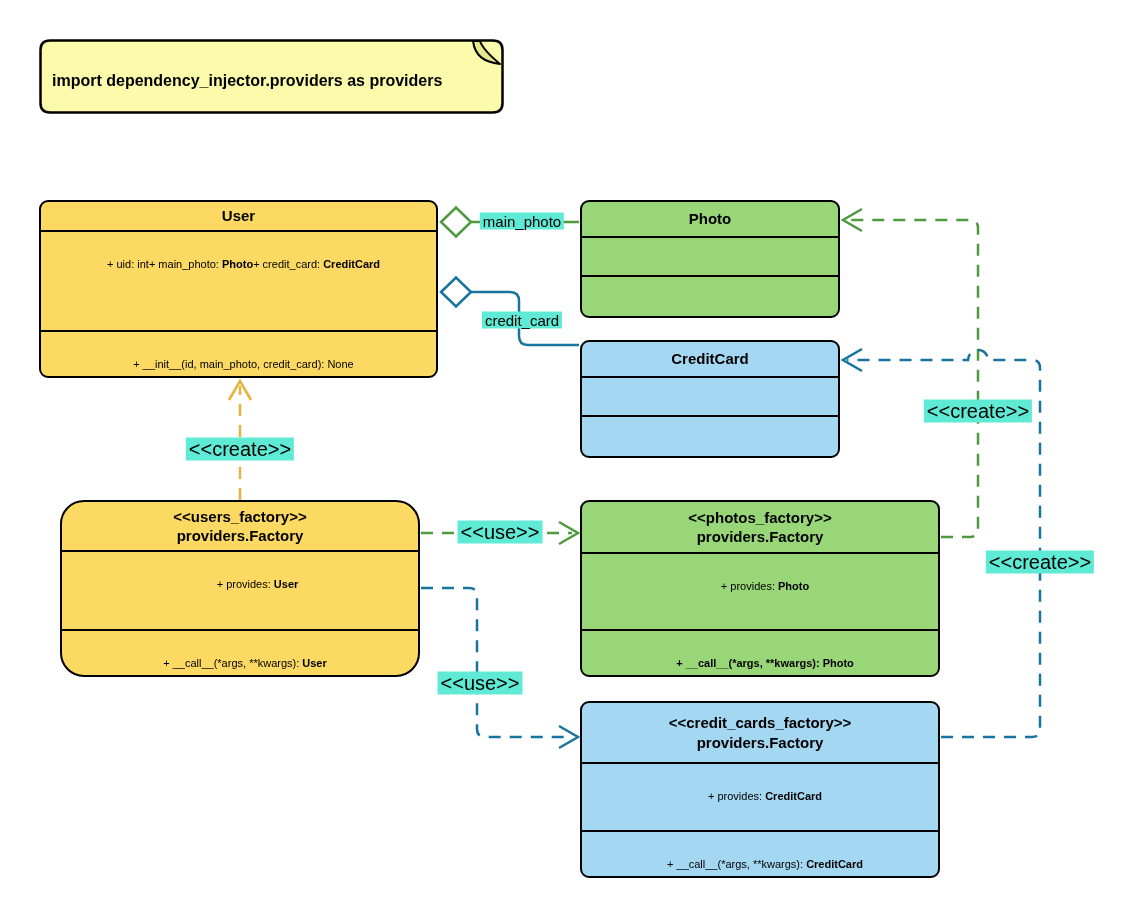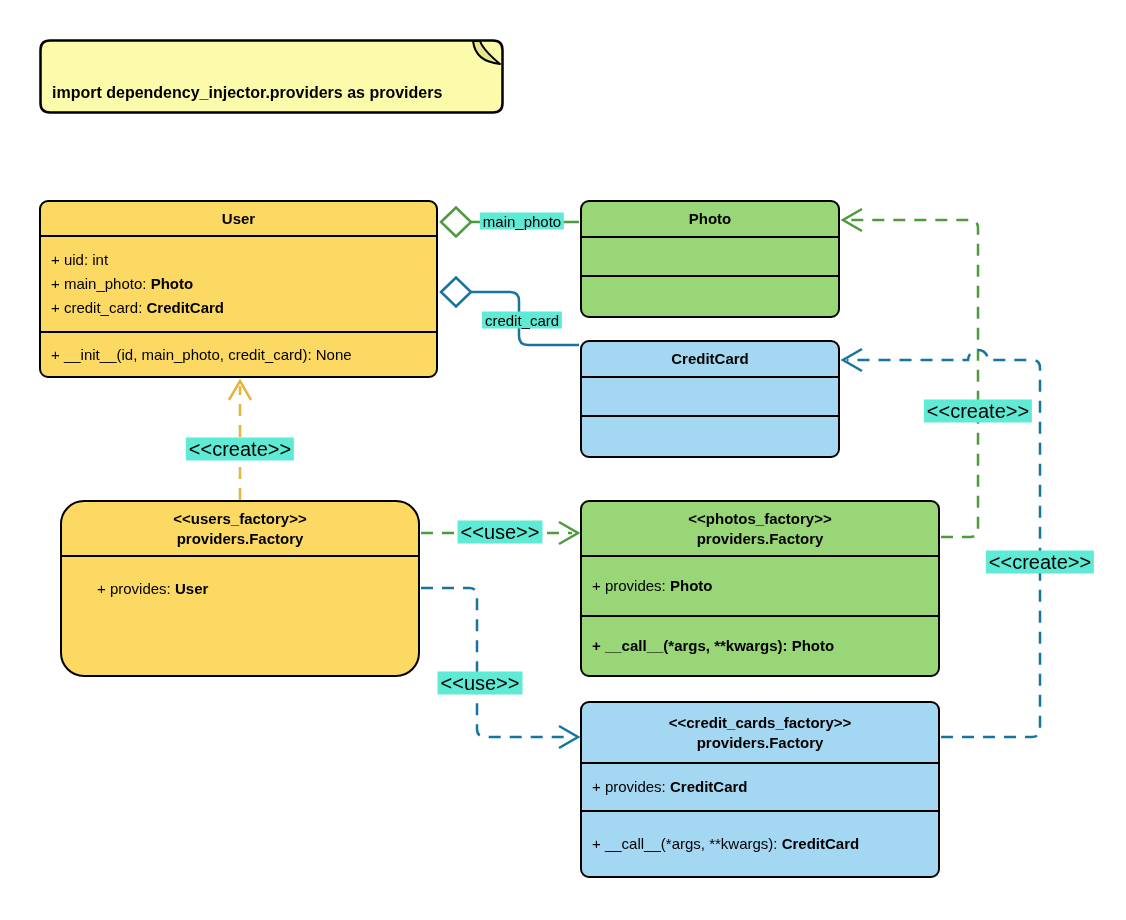--- a/index.html
+++ b/index.html
@@ -13,31 +13,31 @@
     border:2.5px solid #000; border-radius:9px;
     display:flex; flex-direction:column;
   }
   .cmp { box-sizing:border-box; border-bottom:2px solid #000; }
   .cmp:last-child { border-bottom:none; }
   .hd {
     display:flex; flex-direction:column; align-items:center; justify-content:center;
     font-weight:bold; font-size:15px; line-height:1.3; text-align:center;
   }
   .body-cmp {
-    display:flex; flex-direction:column; justify-content:center;
-    padding-left:10px; font-size:15px;
+    display:flex; flex-direction:row; justify-content:center;
+    padding-left:10px; font-size:11px;margin-top:20px;
   }
   .line { line-height:24px; white-space:nowrap; }
   .f-yellow { background:var(--yellow_fill); }
   .f-green  { background:var(--green_fill); }
   .f-blue   { background:var(--blue_fill); }
   
   .note { position:absolute; left:38px; top:38px; width:467px; height:77px; }
   .note-text {
-    position:absolute; left:14px; top:16px; height:100%; right:40px;
+    position:absolute; left:14px; top:4px; height:100%; right:40px;
     display:flex; align-items:center; font-weight:bold; font-size:16px; white-space:nowrap;
   }
   
   .overlay { position:absolute; left:0; top:0; }
   .sg { stroke:var(--green_line); }
   .sb { stroke:var(--blue_line); }
   .sy { stroke:var(--yellow_line); }
   .edge path, .edge line { fill:none; stroke-width:2.5; }
   .dash { stroke-dasharray:12 9; }
   .ah { fill:none; stroke-width:2.5; stroke-dasharray:none; }
@@ -86,20 +86,23 @@
     <div class="cmp" style="flex:1;"></div>
   </div>
 
   <div class="uml f-yellow" style="left:60px; top:500px; width:360px; height:177px;border-radius:24px;">
     <div class="cmp hd" style="height:55px;">
       <div>&lt;&lt;users_factory&gt;&gt;</div>
       <div>providers.Factory</div>
     </div>
     <div class="cmp body-cmp" style="height:64px;padding-left:35px;">
       <div class="line"><span>+ provides: </span><b>User</b></div>
+    </div>
+    <div class="cmp body-cmp" style="flex:1;">
+      <div class="line"><span>+ __call__(*args, **kwargs): </span><b>User</b></div>
     </div>
   </div>
 
   <div class="uml f-green" style="left:580px; top:500px; width:360px; height:177px;">
     <div class="cmp hd" style="height:55px;">
       <div>&lt;&lt;photos_factory&gt;&gt;</div>
       <div>providers.Factory</div>
     </div>
     <div class="cmp body-cmp" style="height:60px;">
       <div class="line"><span>+ provides: </span><b>Photo</b></div>

